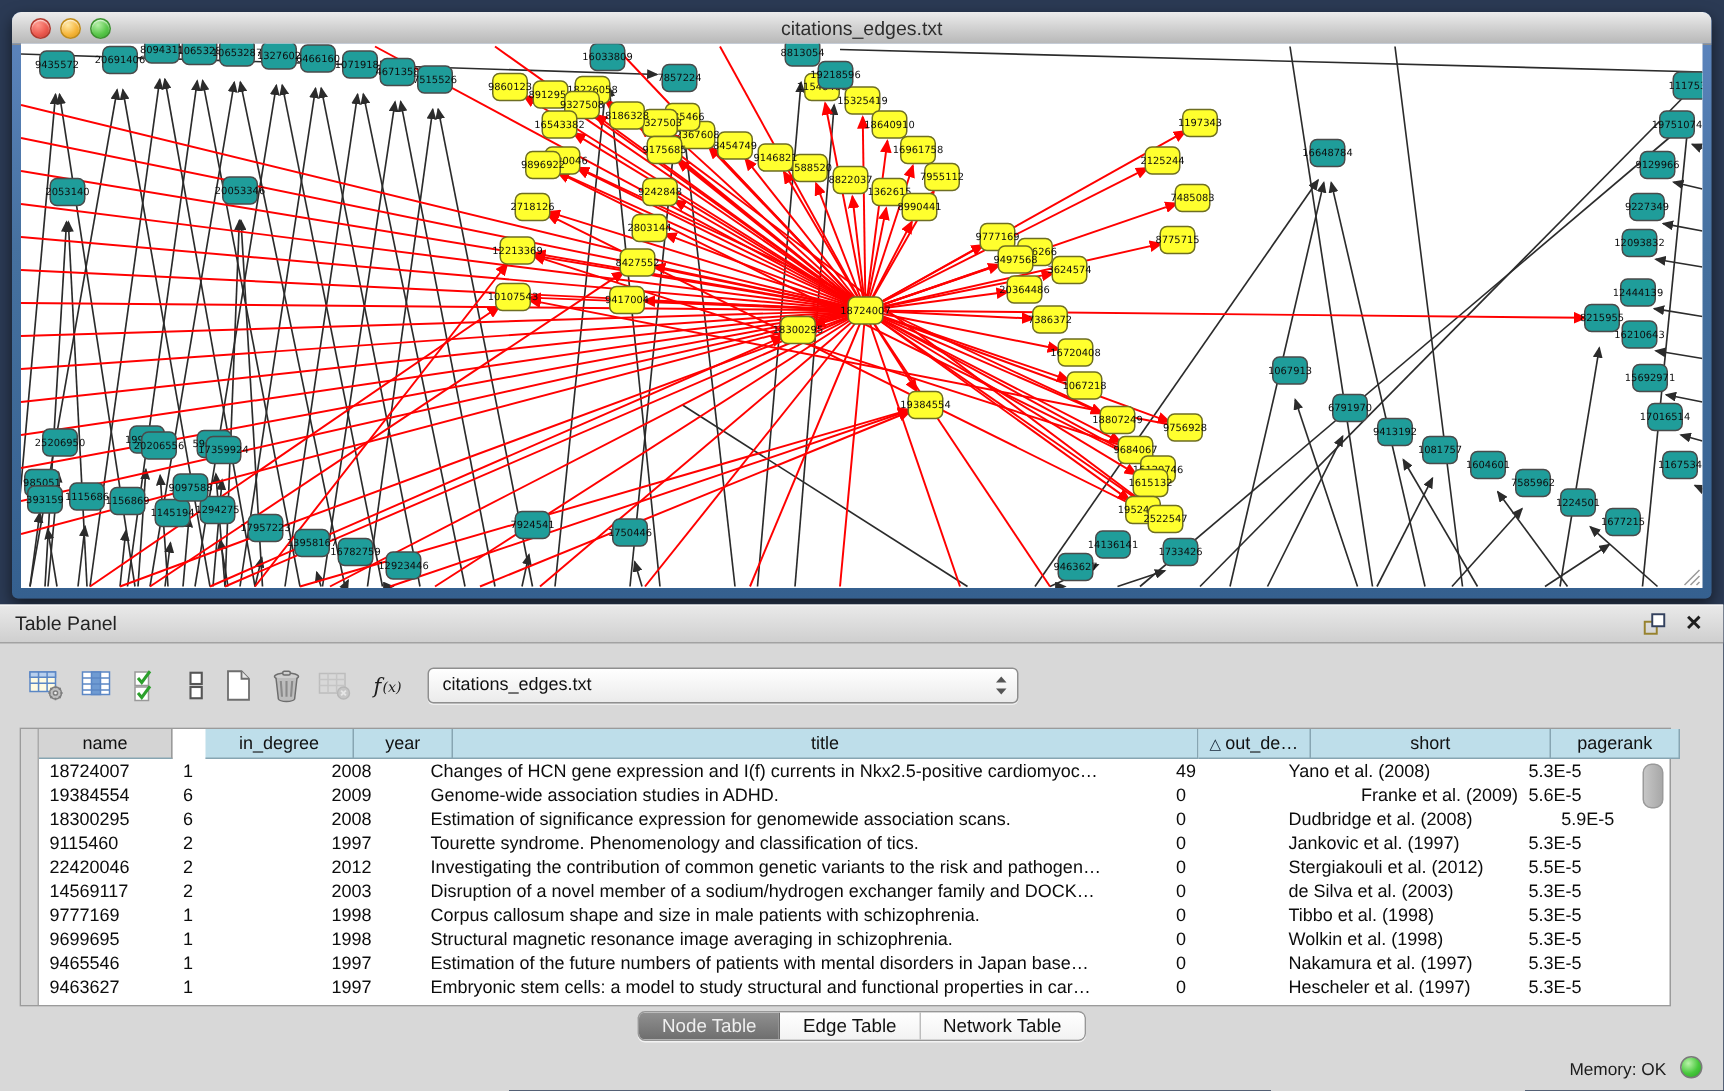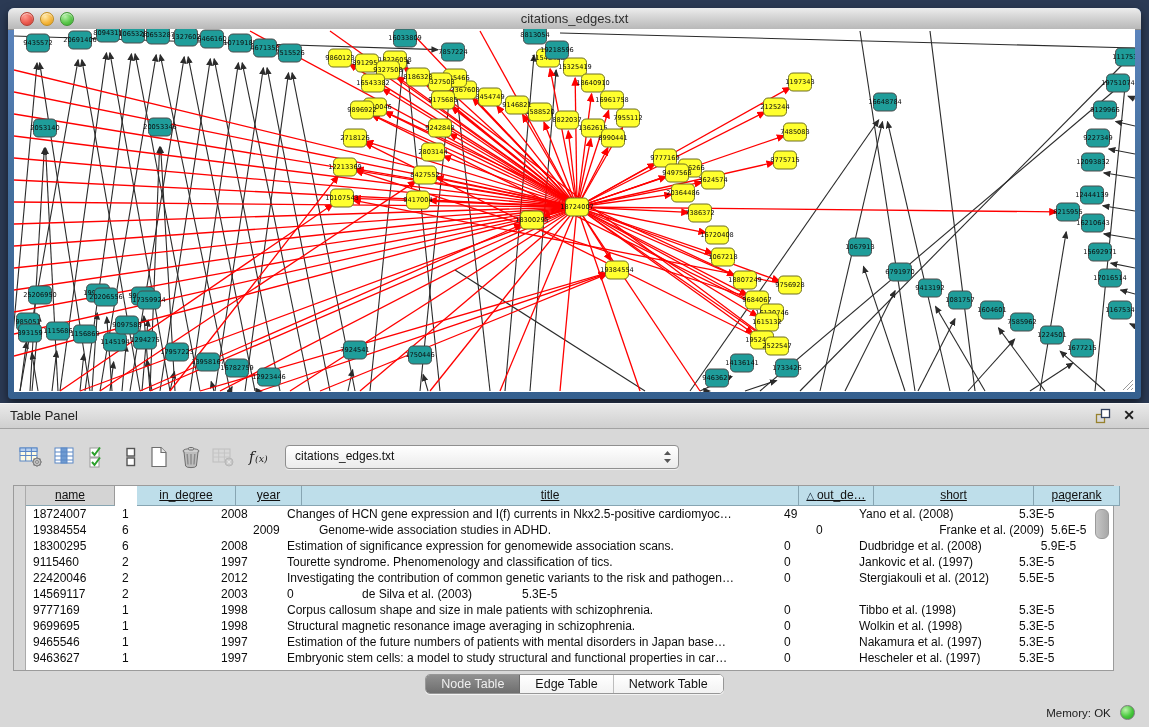--- a/index.html
+++ b/index.html
@@ -63,21 +63,21 @@
   .table-area{
     position:absolute;left:13px;top:82px;width:1099px;height:184px;
     background:#fff;border:1px solid #9b9b9b;
   }
   .gutter{position:absolute;left:0;top:0;bottom:0;width:11px;background:#d6d6d6;border-right:1px solid #aaa;}
   .thead{position:absolute;left:12px;top:0;height:20px;display:flex;}
   .hcell{
     box-sizing:border-box;height:20px;line-height:19px;text-align:center;
     font-size:12px;color:#111;background:#bedeea;
     border-right:1px solid #87a5b2;border-bottom:1px solid #87a5b2;
-    overflow:hidden;white-space:nowrap;text-decoration:underline;
+    overflow:hidden;white-space:nowrap;
   }
   .hcell.first{background:#d4d4d4;border-right:1px solid #9a9a9a;}
   .sort-tri{font-size:10px;color:#123;}
   .tbody{position:absolute;left:12px;top:20px;}
   .trow{display:flex;height:16px;line-height:16px;}
   .tcell{
     box-sizing:border-box;padding-left:7px;font-size:12px;color:#0c0c0c;
     overflow:hidden;white-space:nowrap;
   }
   .vscroll-thumb{
@@ -612,21 +612,21 @@
           <div class="tcell" style="width: 99px;">1</div>
           <div class="tcell" style="width: 66px;">2008</div>
           <div class="tcell" style="width: 497px;">Changes of HCN gene expression and I(f) currents in Nkx2.5-positive cardiomyoc…</div>
           <div class="tcell" style="width: 75px;">49</div>
           <div class="tcell" style="width: 160px;">Yano et al. (2008)</div>
           <div class="tcell" style="width: 86px;">5.3E-5</div>
         </div>
         <div class="trow">
           <div class="tcell" style="width: 89px;">19384554</div>
           <div class="tcell" style="width: 99px;">6</div>
-          <div class="tcell" style="width: 66px; margin-left: 32px;">2009</div>
+          <div class="tcell" style="width: 66px;">2009</div>
           <div class="tcell" style="width: 497px;">Genome-wide association studies in ADHD.</div>
           <div class="tcell" style="width: 75px;">0</div>
           <div class="tcell" style="width: 160px; text-align: right;">Franke et al. (2009)</div>
           <div class="tcell" style="width: 86px;">5.6E-5</div>
         </div>
         <div class="trow">
           <div class="tcell" style="width: 89px;">18300295</div>
           <div class="tcell" style="width: 99px;">6</div>
           <div class="tcell" style="width: 66px;">2008</div>
           <div class="tcell" style="width: 497px;">Estimation of significance expression for genomewide association scans.</div>
@@ -649,20 +649,21 @@
           <div class="tcell" style="width: 66px;">2012</div>
           <div class="tcell" style="width: 497px;">Investigating the contribution of common genetic variants to the risk and pathogen…</div>
           <div class="tcell" style="width: 75px;">0</div>
           <div class="tcell" style="width: 160px;">Stergiakouli et al. (2012)</div>
           <div class="tcell" style="width: 86px;">5.5E-5</div>
         </div>
         <div class="trow">
           <div class="tcell" style="width: 89px;">14569117</div>
           <div class="tcell" style="width: 99px;">2</div>
           <div class="tcell" style="width: 66px;">2003</div>
+          <div class="tcell" style="width: 497px;">Disruption of a novel member of a sodium/hydrogen exchanger family and DOCK…</div>
           <div class="tcell" style="width: 75px;">0</div>
           <div class="tcell" style="width: 160px;">de Silva et al. (2003)</div>
           <div class="tcell" style="width: 86px;">5.3E-5</div>
         </div>
         <div class="trow">
           <div class="tcell" style="width: 89px;">9777169</div>
           <div class="tcell" style="width: 99px;">1</div>
           <div class="tcell" style="width: 66px;">1998</div>
           <div class="tcell" style="width: 497px;">Corpus callosum shape and size in male patients with schizophrenia.</div>
           <div class="tcell" style="width: 75px;">0</div>

